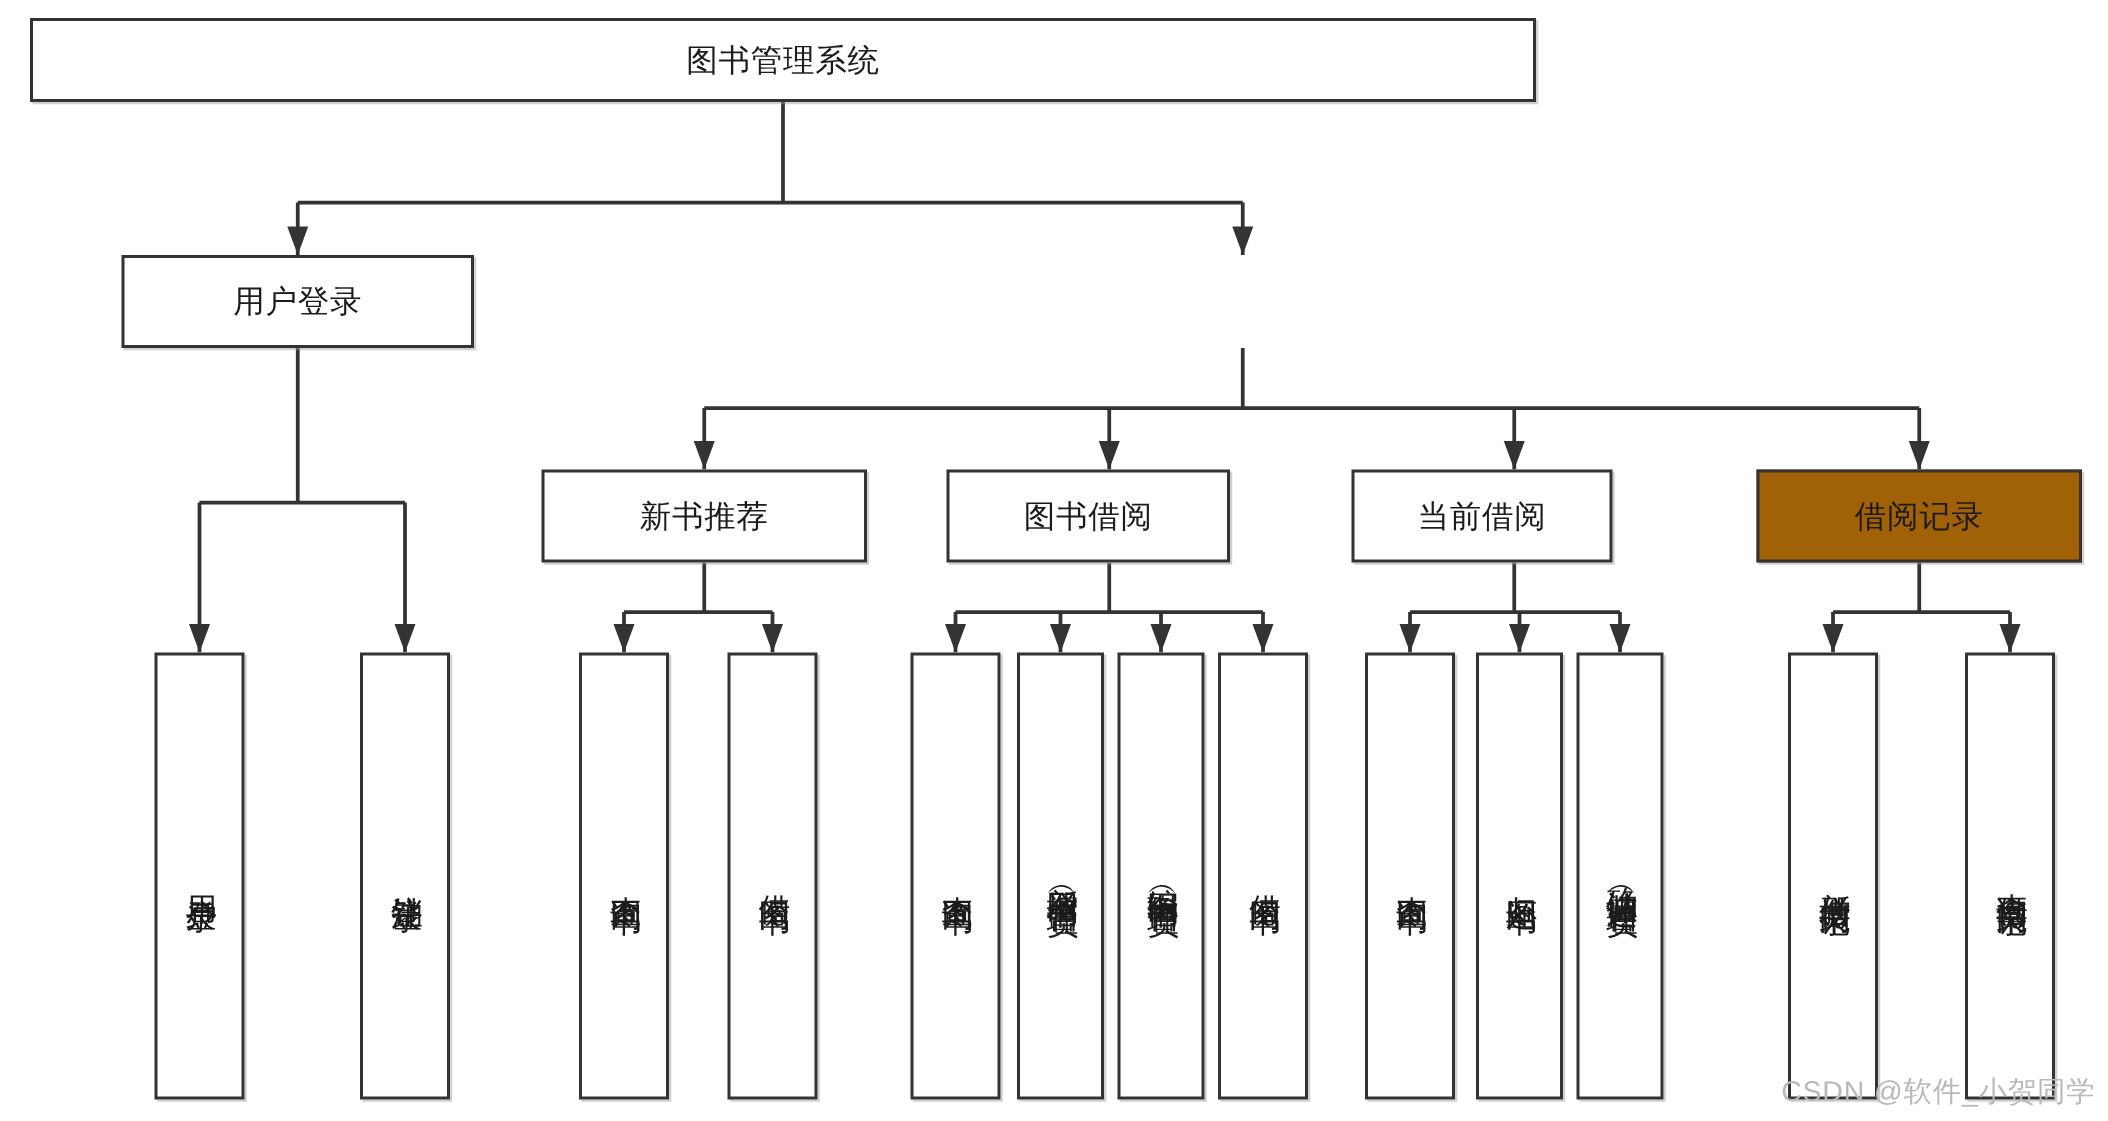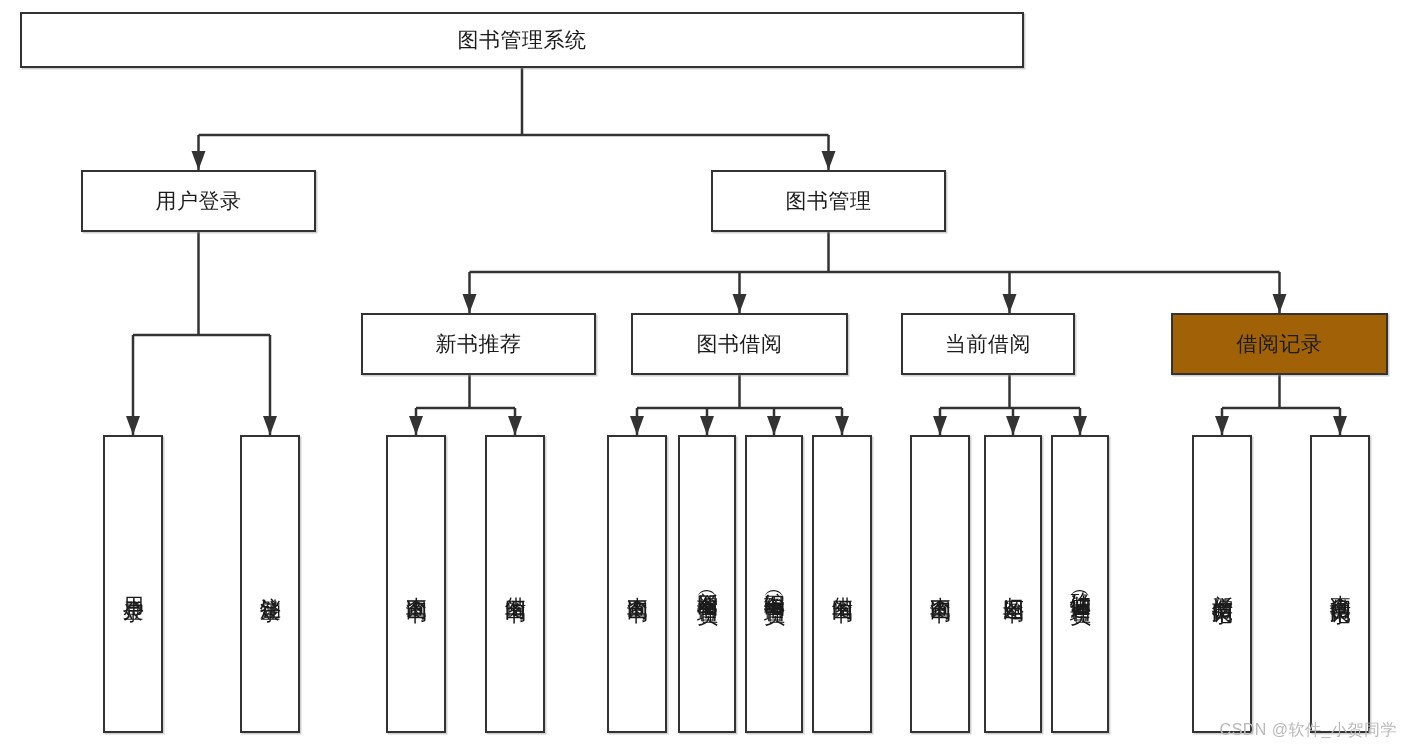--- a/index.html
+++ b/index.html
@@ -62,21 +62,21 @@
     position: absolute;
     left: 0; top: 0;
     width: 1405px;
     height: 747px;
     pointer-events: none;
   }
   .watermark {
     position: absolute;
     right: 8px;
     bottom: 6px;
-    font-size: 16px;
+    font-size: 19px;
     color: #b9b9b9;
     white-space: nowrap;
     letter-spacing: 0.5px;
   }
 </style>
 </head>
 <body>
 
 <div id="diagram-root">
 
@@ -135,28 +135,25 @@
       <polygon points="1333,416 1347,416 1340,435" fill="#333333"></polygon>
     </svg>
 
   <div class="node-box" id="node-root" style="left: 20px; top: 12px; width: 1004px; height: 56px; border-color: rgb(51, 51, 51); background: rgb(255, 255, 255);">
     <span class="node-label-h">图书管理系统</span>
   </div>
 
   <div class="node-box" id="node-user-login" style="left: 81px; top: 170px; width: 235px; height: 62px; border-color: rgb(51, 51, 51); background: rgb(255, 255, 255);">
     <span class="node-label-h">用户登录</span>
   </div>
-  <div class="node-box" id="node-book-management" style="left: 711px; top: 170px; width: 235px; height: 62px; border-color: rgb(51, 51, 51); background: rgb(255, 255, 255);">
-    <span class="node-label-h">图书管理</span>
-  </div>
-
-  <div class="node-box" id="node-new-book-recommend" style="left: 361px; top: 313px; width: 235px; height: 62px; border-color: rgb(51, 51, 51); background: rgb(255, 255, 255);">
+
+  <div class="node-box" id="node-new-book-recommend" style="left: 361px; top: 313px; width: 217px; height: 62px; border-color: rgb(51, 51, 51); background: rgb(255, 255, 255);">
     <span class="node-label-h">新书推荐</span>
   </div>
-  <div class="node-box" id="node-book-borrow" style="left: 631px; top: 313px; width: 217px; height: 62px; border-color: rgb(51, 51, 51); background: rgb(255, 255, 255);">
+  <div class="node-box" id="node-book-borrow" style="left: 631px; top: 313px; width: 189px; height: 62px; border-color: rgb(51, 51, 51); background: rgb(255, 255, 255);">
     <span class="node-label-h">图书借阅</span>
   </div>
   <div class="node-box" id="node-current-borrow" style="left: 901px; top: 313px; width: 174px; height: 62px; border-color: rgb(51, 51, 51); background: rgb(255, 255, 255);">
     <span class="node-label-h">当前借阅</span>
   </div>
   <div class="node-box" id="node-borrow-record" style="left: 1171px; top: 313px; width: 217px; height: 62px; border-color: rgb(51, 51, 51); background: #a16207;">
     <span class="node-label-h">借阅记录</span>
   </div>
 
   <div class="node-box leaf" id="leaf-0" style="left: 103px; top: 435px; width: 60px; height: 298px; border-color: rgb(51, 51, 51); background: rgb(255, 255, 255);">

